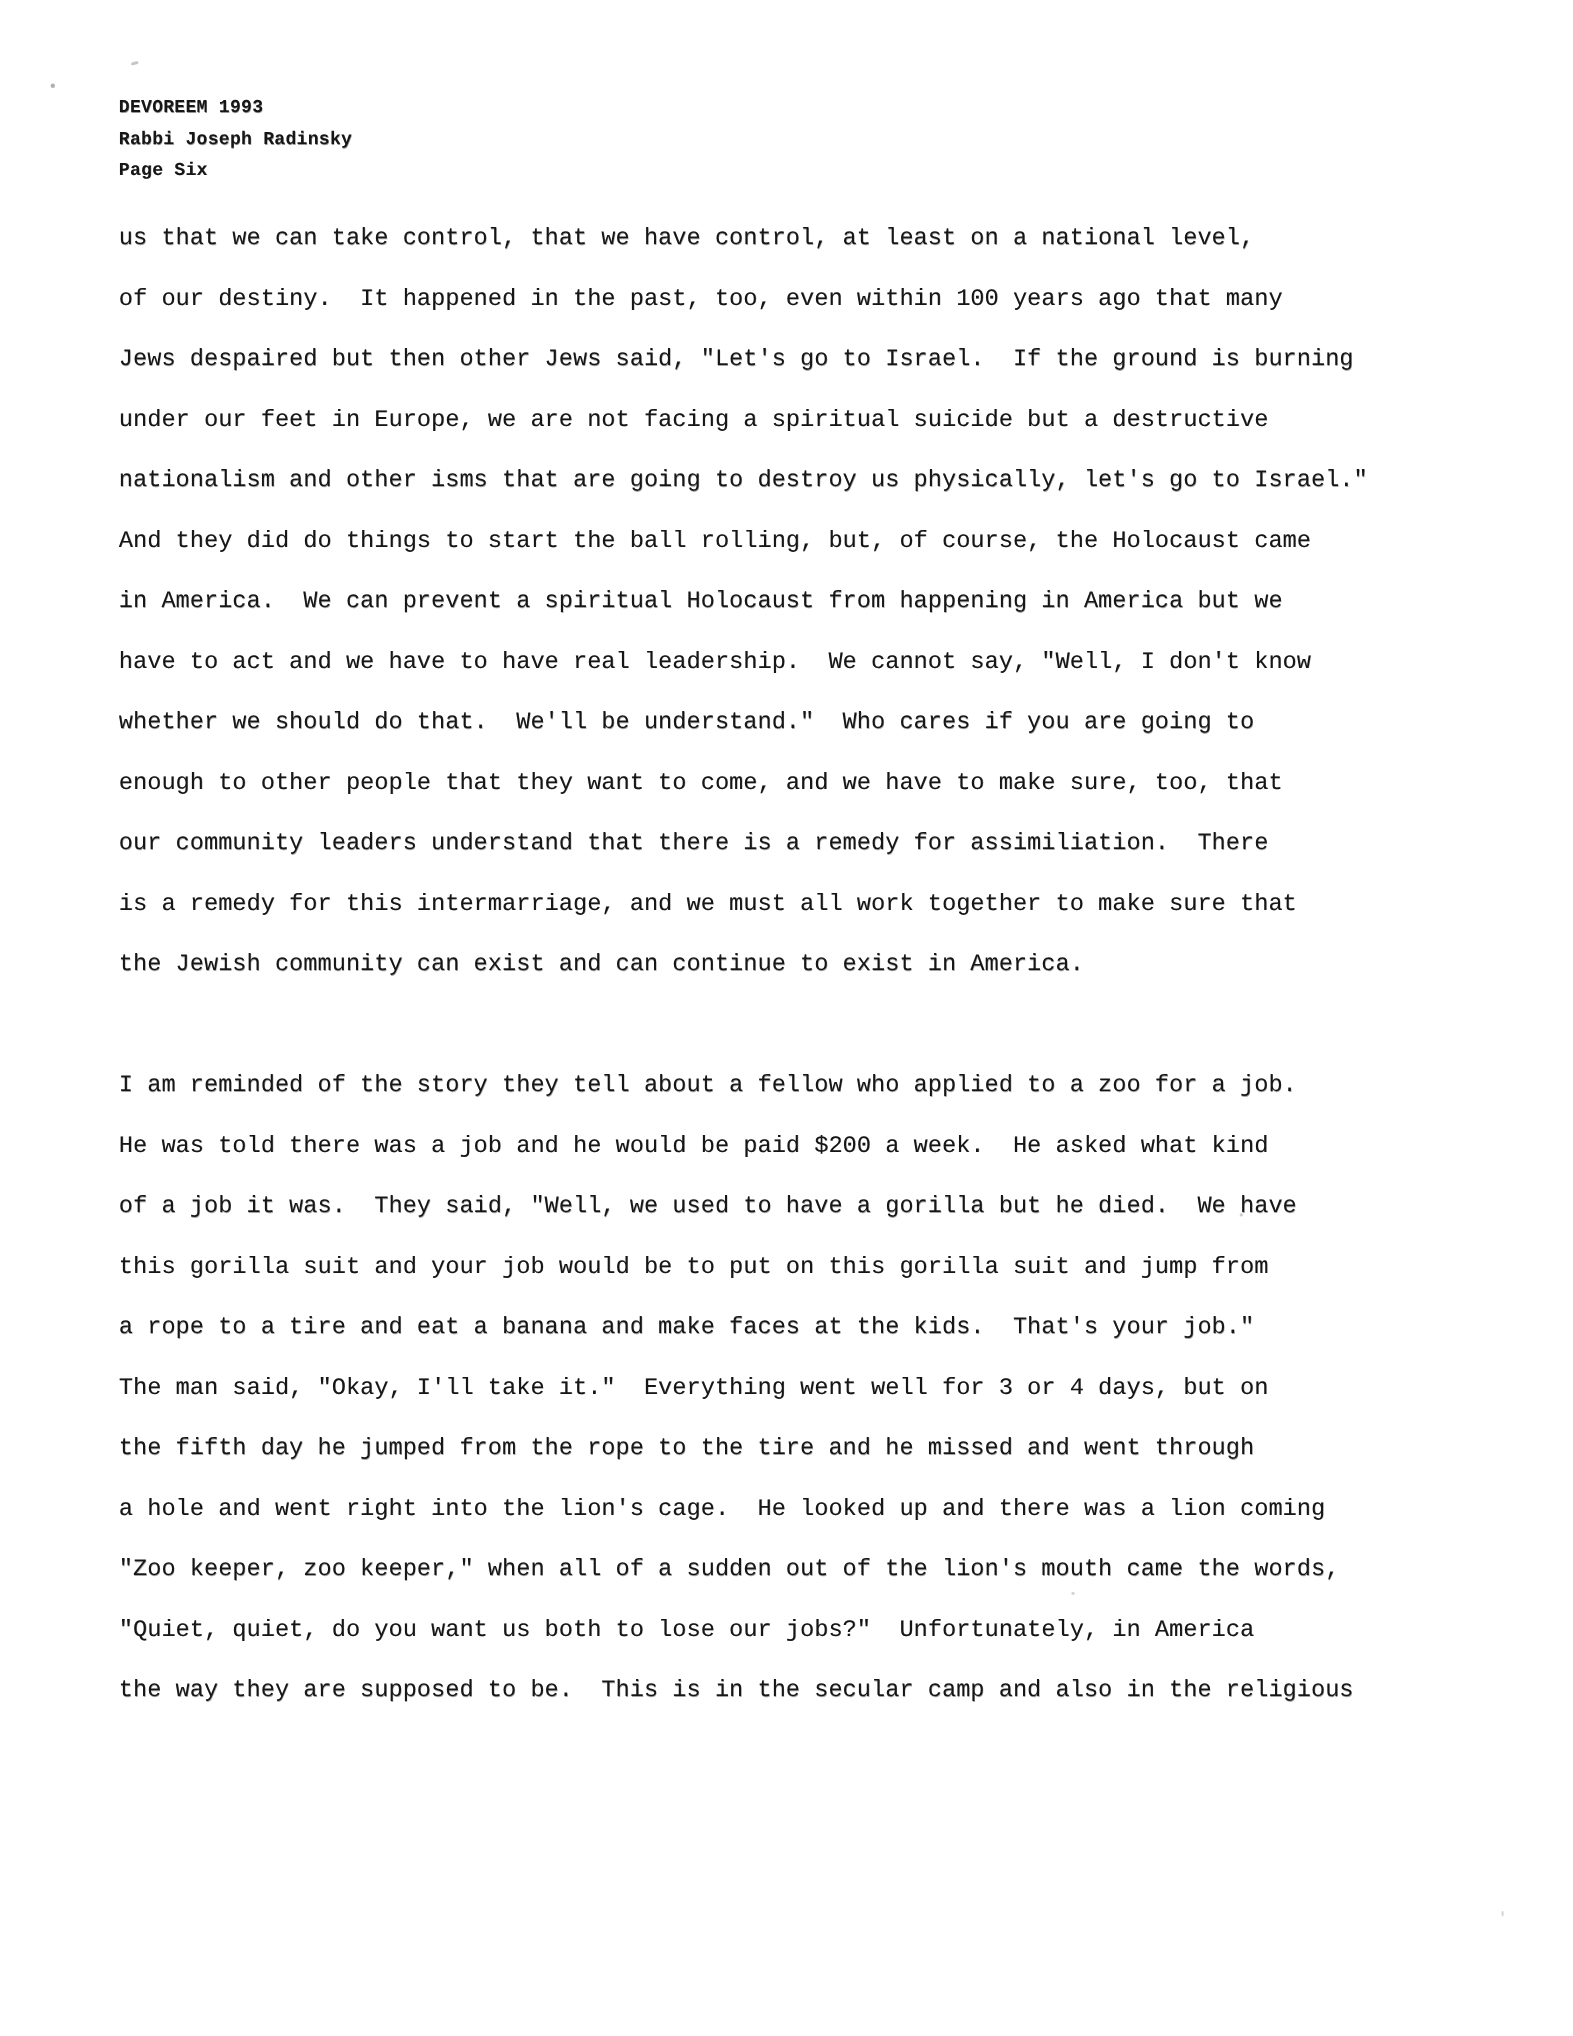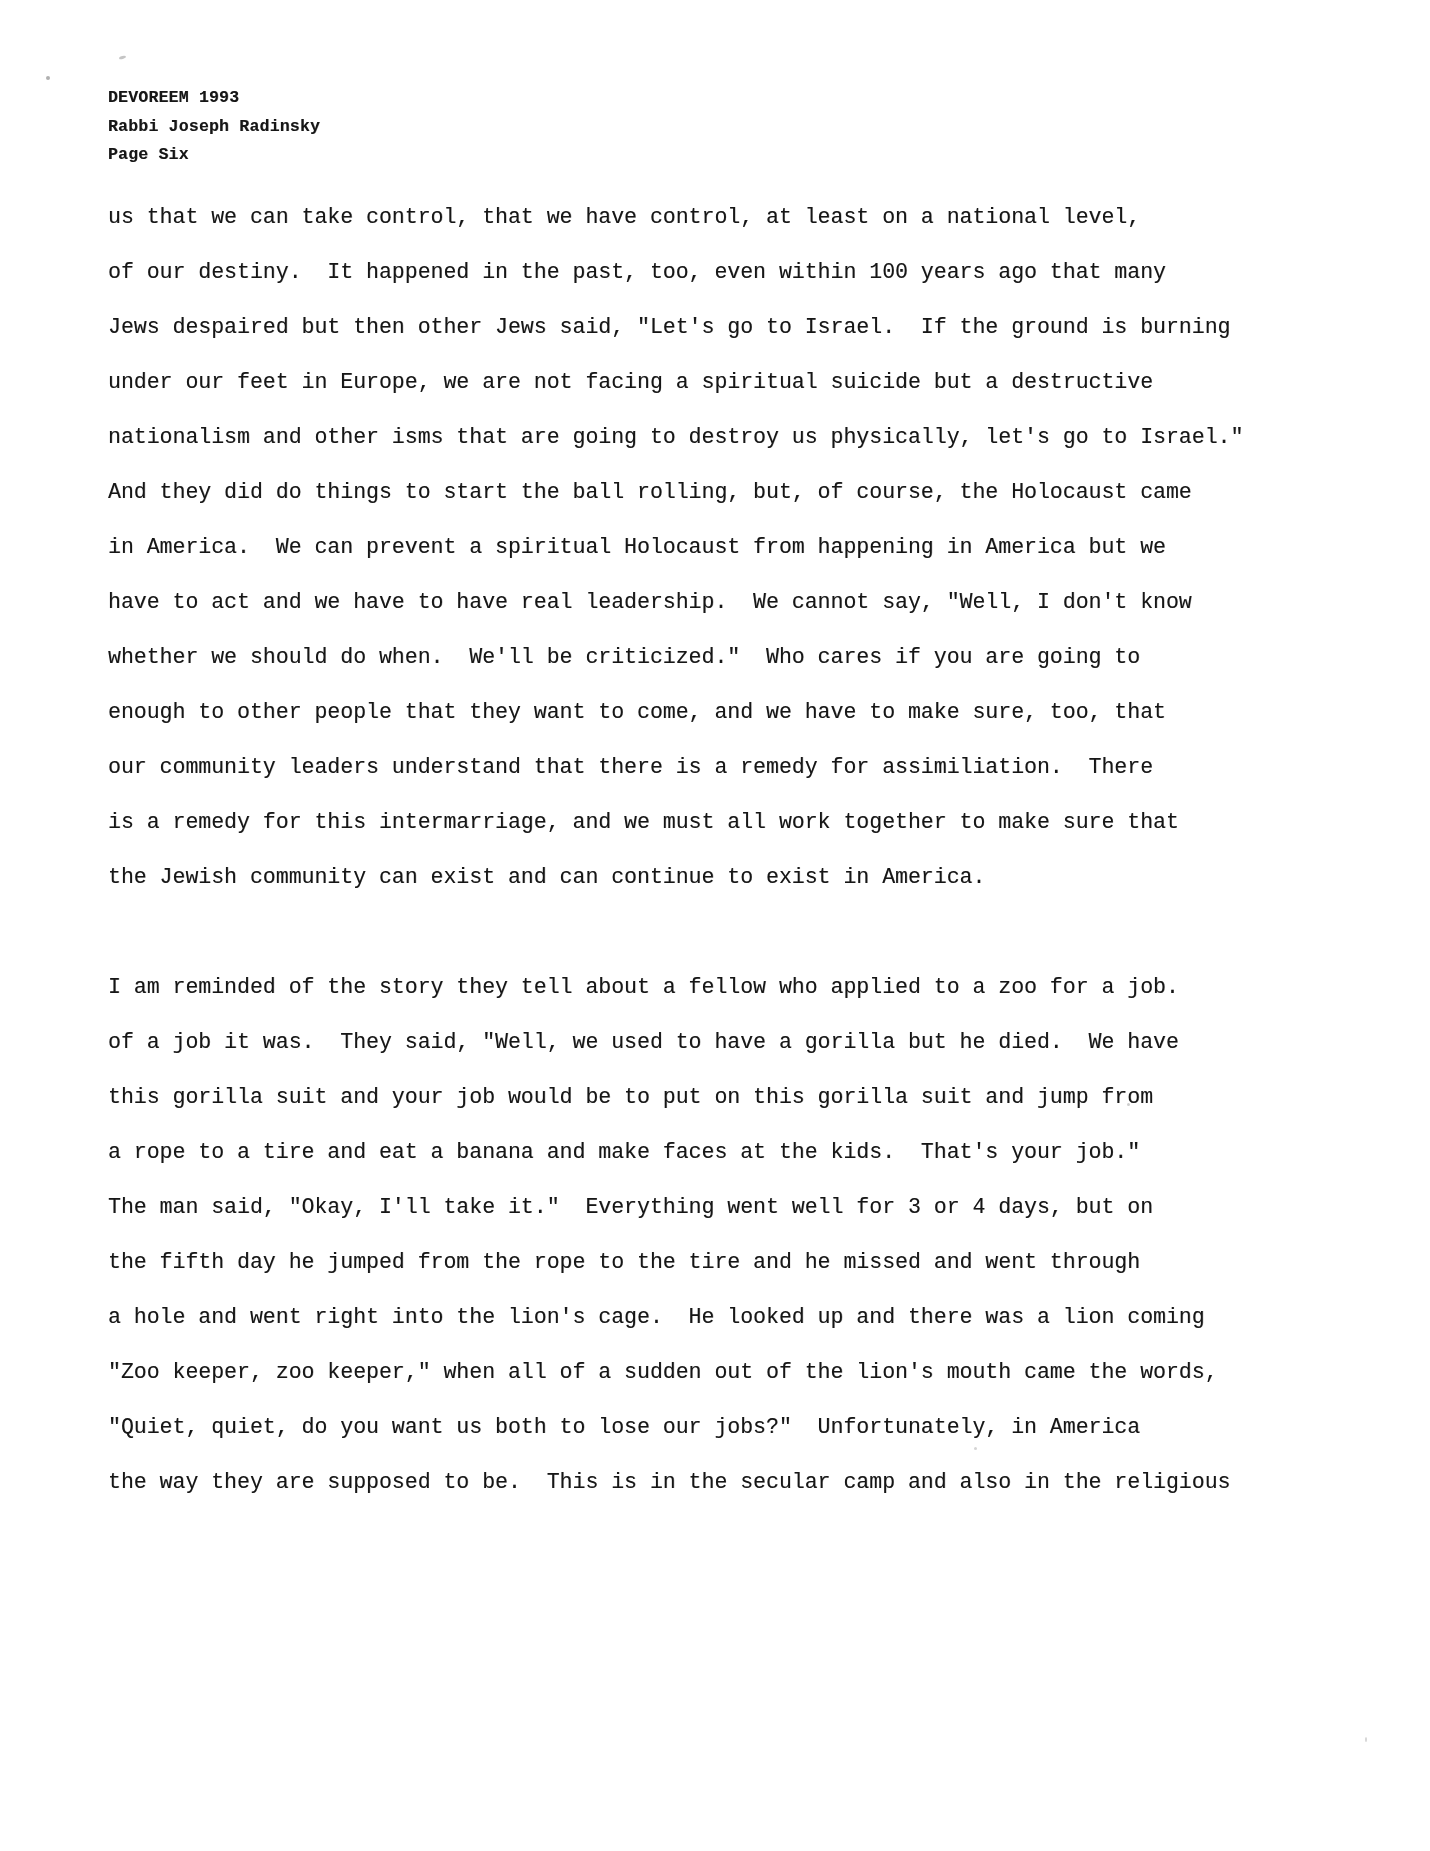--- a/index.html
+++ b/index.html
@@ -70,28 +70,29 @@
   <main class="doc-body">
     <div class="paragraph">
         <div class="line">us that we can take control, that we have control, at least on a national level,</div>
         <div class="line">of our destiny.  It happened in the past, too, even within 100 years ago that many</div>
         <div class="line">Jews despaired but then other Jews said, "Let's go to Israel.  If the ground is burning</div>
         <div class="line">under our feet in Europe, we are not facing a spiritual suicide but a destructive</div>
         <div class="line">nationalism and other isms that are going to destroy us physically, let's go to Israel."</div>
         <div class="line">And they did do things to start the ball rolling, but, of course, the Holocaust came</div>
         <div class="line">in America.  We can prevent a spiritual Holocaust from happening in America but we</div>
         <div class="line">have to act and we have to have real leadership.  We cannot say, "Well, I don't know</div>
-        <div class="line">whether we should do when.  We'll be criticized."  Who cares if you are going to</div>
+        <div class="line">whether we should do that.  We'll be understand."  Who cares if you are going to</div>
         <div class="line">enough to other people that they want to come, and we have to make sure, too, that</div>
         <div class="line">our community leaders understand that there is a remedy for assimiliation.  There</div>
         <div class="line">is a remedy for this intermarriage, and we must all work together to make sure that</div>
         <div class="line">the Jewish community can exist and can continue to exist in America.</div>
       </div>
     <div class="paragraph">
         <div class="line">I am reminded of the story they tell about a fellow who applied to a zoo for a job.</div>
+        <div class="line">He was told there was a job and he would be paid $200 a week.  He asked what kind</div>
         <div class="line">of a job it was.  They said, "Well, we used to have a gorilla but he died.  We have</div>
         <div class="line">this gorilla suit and your job would be to put on this gorilla suit and jump from</div>
         <div class="line">a rope to a tire and eat a banana and make faces at the kids.  That's your job."</div>
         <div class="line">The man said, "Okay, I'll take it."  Everything went well for 3 or 4 days, but on</div>
         <div class="line">the fifth day he jumped from the rope to the tire and he missed and went through</div>
         <div class="line">a hole and went right into the lion's cage.  He looked up and there was a lion coming</div>
         <div class="line">"Zoo keeper, zoo keeper," when all of a sudden out of the lion's mouth came the words,</div>
         <div class="line">"Quiet, quiet, do you want us both to lose our jobs?"  Unfortunately, in America</div>
         <div class="line">the way they are supposed to be.  This is in the secular camp and also in the religious</div>
       </div>

